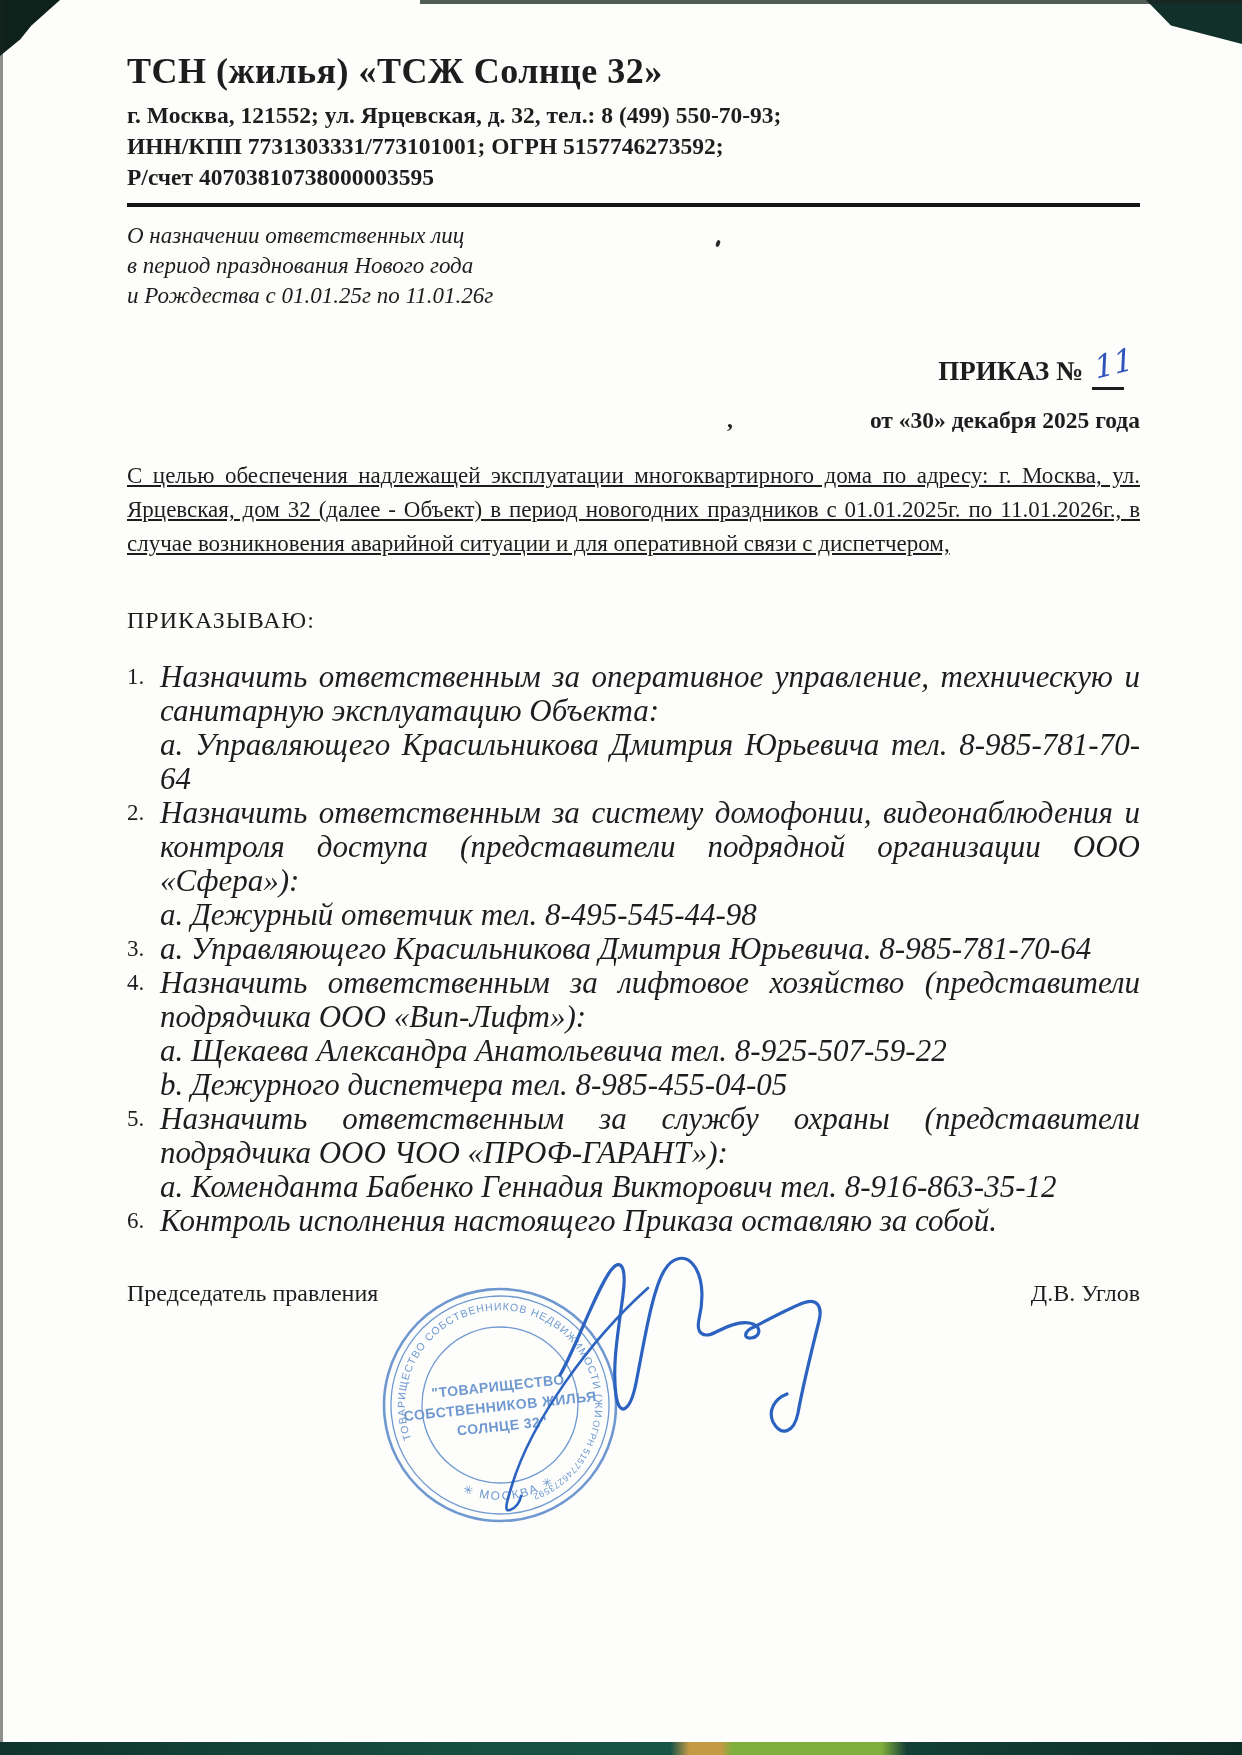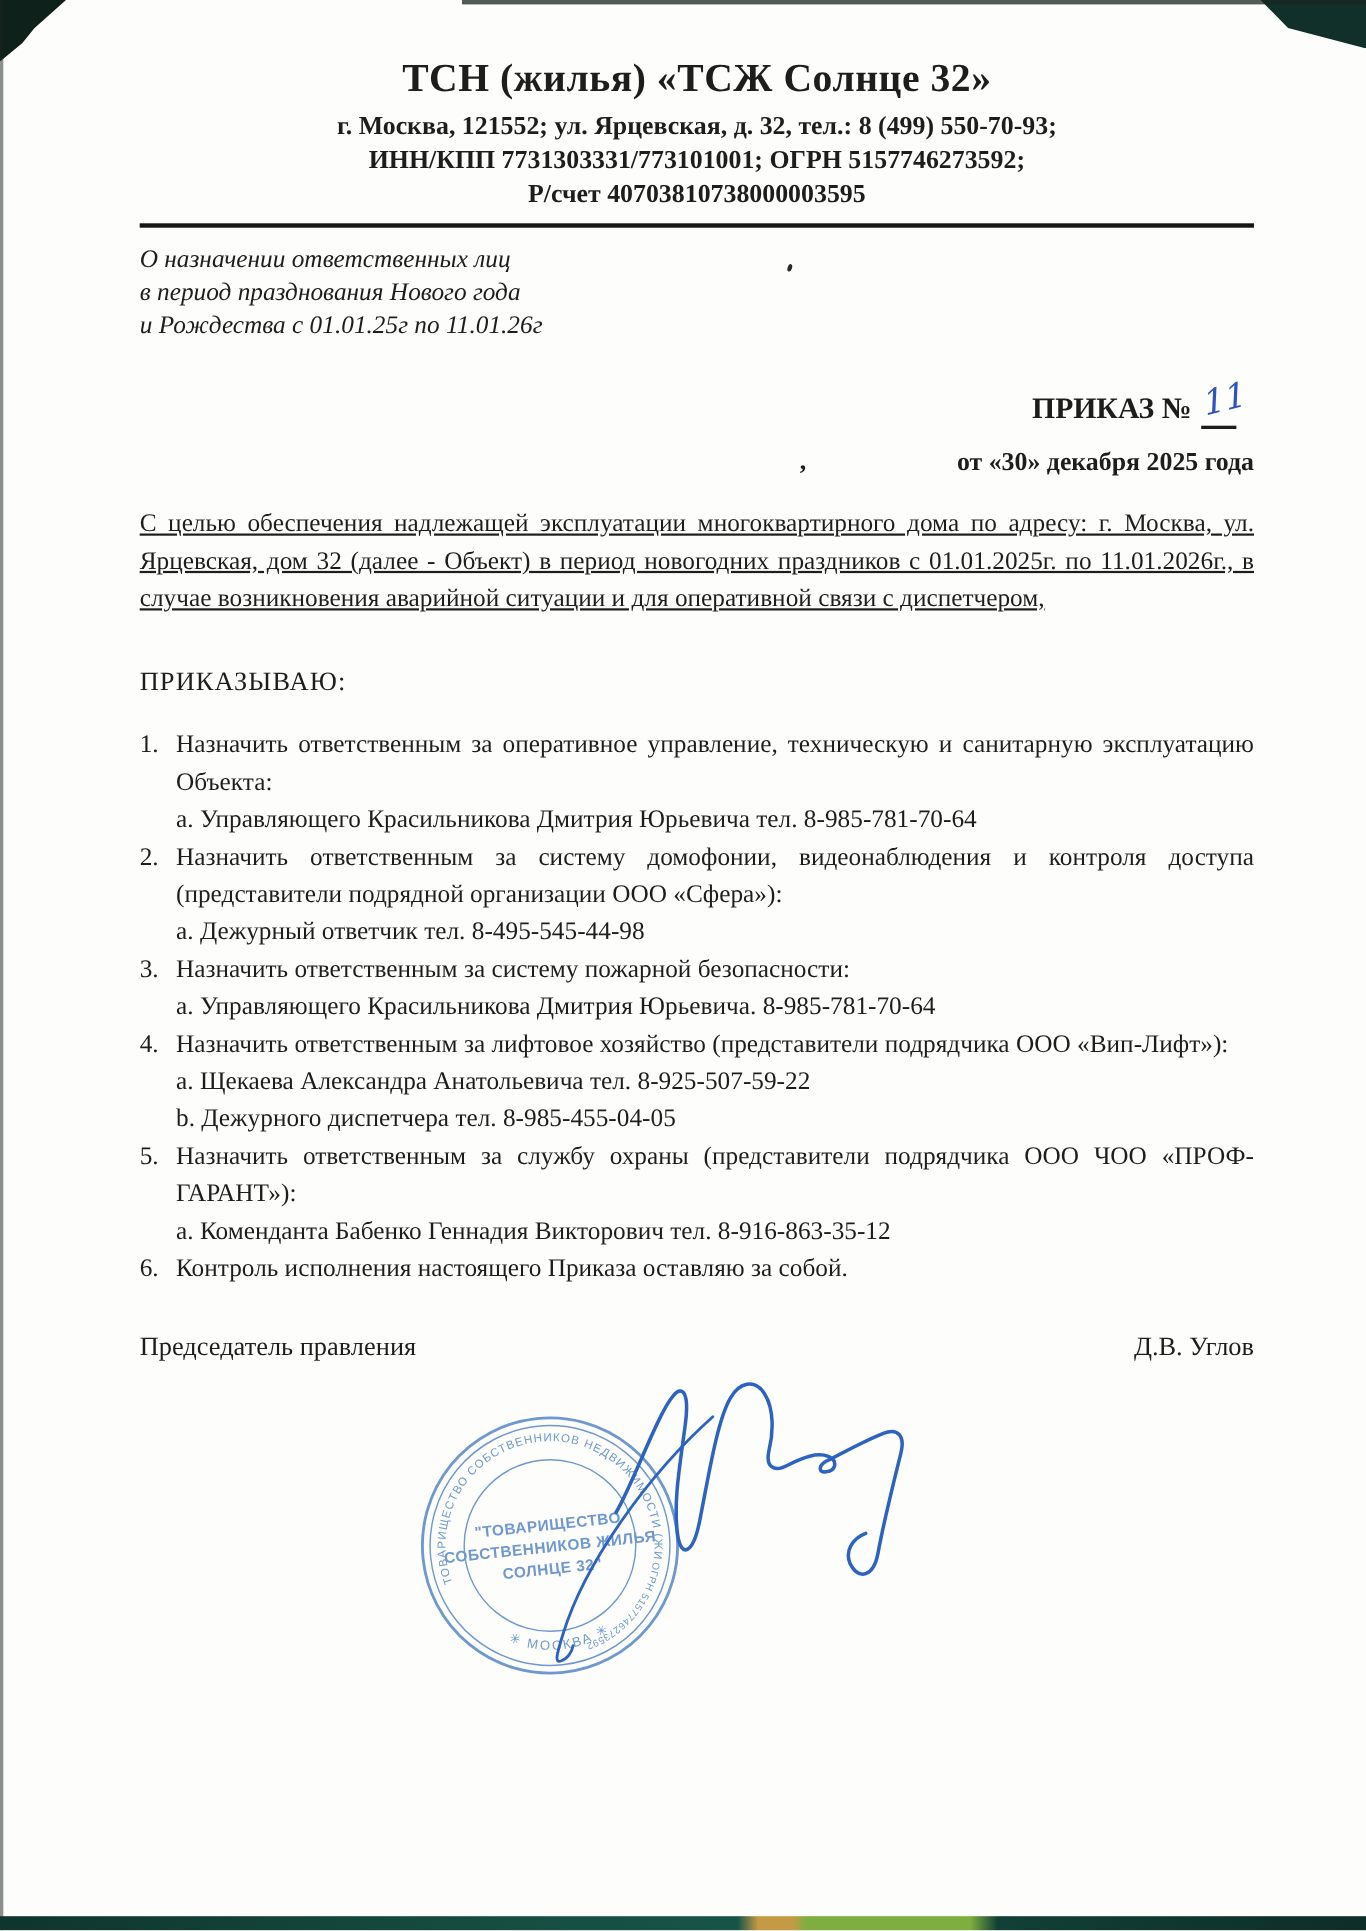--- a/index.html
+++ b/index.html
@@ -22,21 +22,21 @@
           clip-path:polygon(0 0,100% 0,100% 100%,26% 58%);}
   .art-top{left:420px;top:0;right:0;height:4px;background:#18251f;opacity:.75;}
   .art-left{left:0;top:0;width:3px;height:100%;background:#1a2420;opacity:.5;}
   .art-bottom{left:0;bottom:0;width:100%;height:13px;
       background:linear-gradient(90deg,#0f352c 0%,#164d41 36%,#175448 54%,
                  #c59a45 55.5%,#c59a45 58%,#7fae3e 59%,#7fae3e 71%,
                  #124036 73%,#0d2e26 100%);}
   .art-dot{left:716px;top:240px;width:4px;height:7px;background:#2a2a2a;border-radius:50%;transform:rotate(18deg);}
 
   
-  .hdr{text-align:center;}
+  .hdr{text-align:left;}
   .hdr-title{font-size:36px;font-weight:bold;margin:0 0 8px 0;letter-spacing:.5px;}
   .hdr-line{font-size:23.5px;font-weight:bold;line-height:31px;}
   .rule{border:none;border-top:4px solid #151515;margin:10px 0 0 0;}
 
   
   .subject{margin-top:14px;font-style:italic;font-size:23px;line-height:30px;}
 
   
   .order-row{margin-top:42px;text-align:right;font-size:27px;font-weight:bold;}
   .num-wrap{position:relative;display:inline-block;width:50px;height:34px;vertical-align:bottom;}
@@ -46,21 +46,21 @@
           font-size:31px;color:#2f55bd;transform:rotate(-14deg) skewX(-6deg);}
   .date-row{position:relative;margin-top:18px;text-align:right;font-size:23.5px;font-weight:bold;line-height:30px;}
   .stray-comma{position:absolute;left:600px;bottom:1px;font-weight:bold;}
 
   
   .intro{margin:24px 0 0 0;font-size:23px;line-height:34px;text-align:justify;text-decoration:underline;}
   .command{margin-top:46px;font-size:24px;letter-spacing:1px;}
   .olist{margin-top:26px;}
   .oitem{display:grid;grid-template-columns:33px 1fr;}
   .onum{font-size:23px;line-height:34px;}
-  .obody p{margin:0;font-size:23px;line-height:34px;text-align:justify;text-align-last:left;}
+  .obody p{margin:0;font-size:31px;line-height:34px;text-align:justify;text-align-last:left;font-style:italic;}
 
   
   .footer-row{margin-top:40px;display:flex;justify-content:space-between;font-size:24px;line-height:30px;align-items:center;}
 
   
   .stamp{position:absolute;left:378px;top:1283px;width:244px;height:244px;
          opacity:.88;transform:rotate(-6deg);z-index:3;}
   .stamp text,.stamp textPath{fill:#5b8bca;font-family:"Liberation Sans",sans-serif;}
   .signature{position:absolute;left:420px;top:1250px;width:480px;height:300px;z-index:4;}
 </style>
@@ -120,21 +120,20 @@
         <span class="onum">2.</span>
         <div class="obody">
           <p>Назначить ответственным за систему домофонии, видеонаблюдения и контроля доступа (представители подрядной организации ООО «Сфера»):</p>
           <p><span>a.</span> <span>Дежурный ответчик тел. 8-495-545-44-98</span></p>
         </div>
       </div>
 
       <div class="oitem">
         <span class="onum">3.</span>
         <div class="obody">
-          <p>Назначить ответственным за систему пожарной безопасности:</p>
           <p><span>a.</span> <span>Управляющего Красильникова Дмитрия Юрьевича. 8-985-781-70-64</span></p>
         </div>
       </div>
 
       <div class="oitem">
         <span class="onum">4.</span>
         <div class="obody">
           <p>Назначить ответственным за лифтовое хозяйство (представители подрядчика ООО «Вип-Лифт»):</p>
           <p><span>a.</span> <span>Щекаева Александра Анатольевича тел. 8-925-507-59-22</span></p>
           <p><span>b.</span> <span>Дежурного диспетчера тел. 8-985-455-04-05</span></p>

